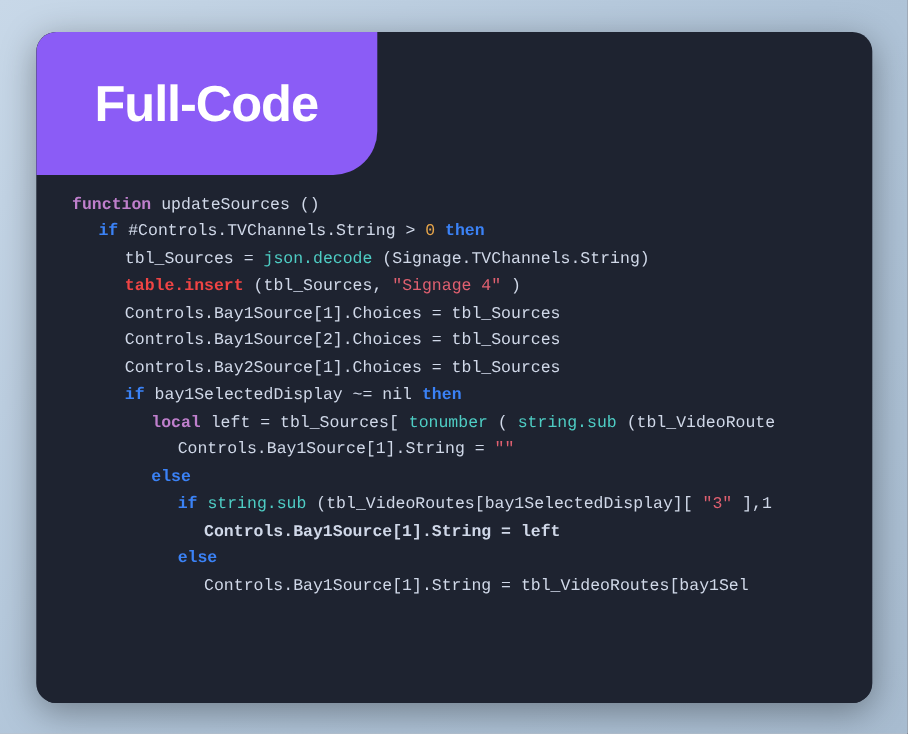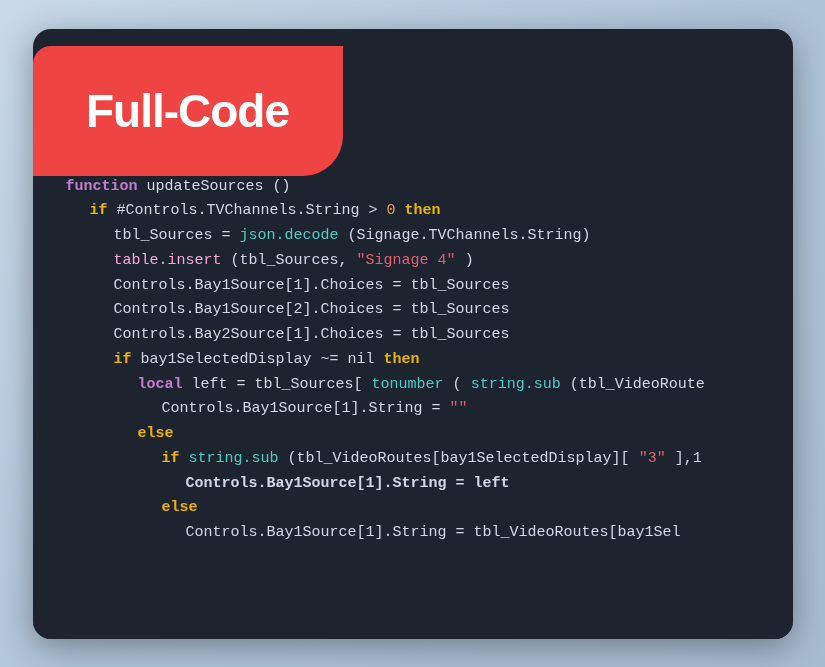--- a/index.html
+++ b/index.html
@@ -20,25 +20,25 @@
       height: 610px;
       background: #1e2330;
       border-radius: 18px;
       overflow: hidden;
       position: relative;
       box-shadow: 0 8px 32px rgba(0,0,0,0.35);
     }
 
     .header-badge {
       position: absolute;
-      top: 17px;
+      top: 0;
       left: 0;
       width: 310px;
       height: 130px;
-      background: #ef4444;
+      background: #8b5cf6;
       border-radius: 18px 0 40px 0;
       display: flex;
       align-items: center;
       justify-content: center;
       z-index: 10;
     }
 
     .header-badge h1 {
       color: white;
       font-size: 46px;
@@ -60,22 +60,22 @@
       right: 0;
       padding: 8px 22px 0 22px;
       font-family: 'Courier New', Courier, monospace;
       font-size: 15px;
       line-height: 1.65;
       overflow: hidden;
     }
 
     
     .kw-purple { color: #bf7fcc; font-weight: bold; }   
-    .kw-pink   { color: #f9a8d4; font-weight: normal; }   
-    .kw-blue   { color: #eab308; font-weight: bold; }   
+    .kw-pink   { color: #ef4444; font-weight: bold; }   
+    .kw-blue   { color: #3b82f6; font-weight: bold; }   
     .kw-orange { color: #e5a44a; }                       
     .str-red   { color: #e06070; }                       
     .plain     { color: #d0d8e8; }
     .fn-teal   { color: #4ecdc4; }
 
     .indent1 { padding-left: 24px; }
     .indent2 { padding-left: 48px; }
     .indent3 { padding-left: 72px; }
     .indent4 { padding-left: 96px; }
 

